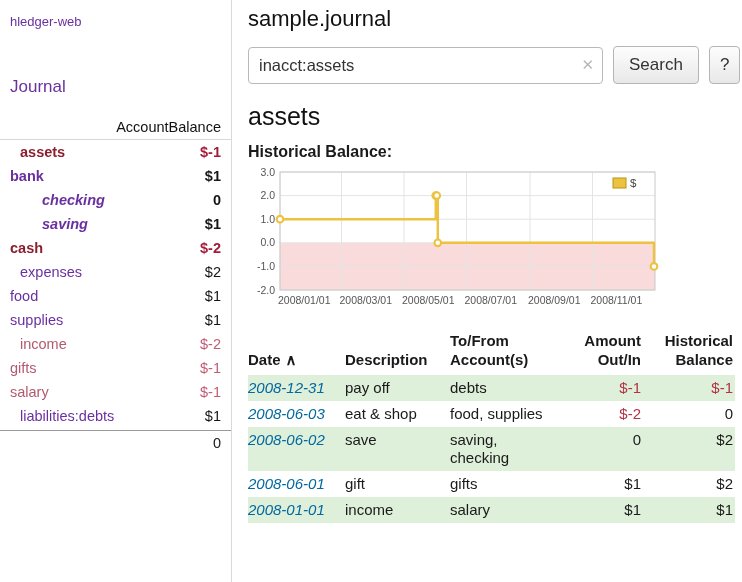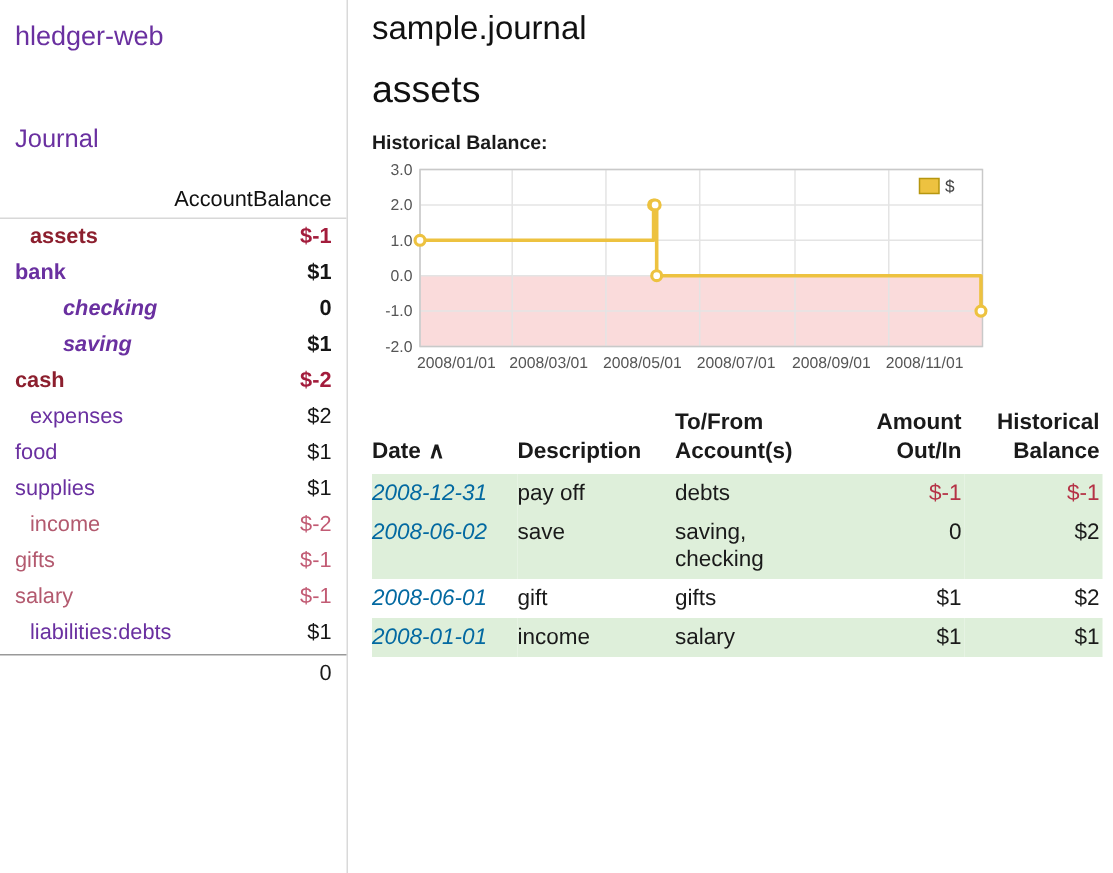--- a/index.html
+++ b/index.html
@@ -2,21 +2,21 @@
 <html><head>
 <meta charset="utf-8">
 <style>
   * { box-sizing: border-box; margin: 0; padding: 0; }
   html,body { width: 742px; height: 582px; overflow: hidden; background: #fff;
     font-family: "Liberation Sans", sans-serif; color: #1a1a1a; }
   .app { display: flex; height: 100%; }
 
   
   .sidebar { width: 232px; flex-shrink: 0; border-right: 1px solid #d9d9d9; padding-top: 8px; }
-  .brand { display: block; padding: 6px 10px; font-size: 18px; color: #6a30a0; text-decoration: none; }
+  .brand { display: block; padding: 6px 10px; font-size: 13px; color: #6a30a0; text-decoration: none; }
   .journal-link { display: block; padding: 4px 10px; margin: 38px 0 14px; font-size: 17px; color: #6a30a0; text-decoration: none; }
   .acct-header { display: flex; justify-content: flex-end; padding: 4px 10px; font-size: 14.5px; color: #111; border-bottom: 1px solid #d8d8d8; }
   .acct-row { display: flex; justify-content: space-between; align-items: baseline; padding: 3px 10px; font-size: 14.5px; line-height: 18px; }
   .acct-row.b { font-weight: bold; }
   .acct-name { color: #6a30a0; text-decoration: none; }
   .lvl1 .acct-name { margin-left: 10px; }
   .lvl2 .acct-name { }
   .lvl3 .acct-name { margin-left: 32px; font-style: italic; }
   .nn .acct-name { color: #b35a6f; }
   .b.nn .acct-name { color: #8c1f2e; }
@@ -31,21 +31,21 @@
   .search-row { display: flex; align-items: center; gap: 10px; margin: 0 0 18px; }
   .search-box { position: relative; width: 355px; }
   .search-box input { width: 100%; height: 37px; font-size: 16.5px; padding: 0 30px 0 10px;
     border: 1px solid #b9b9b9; border-radius: 4px; color: #333; font-family: "Liberation Sans", sans-serif; }
   .clear-icon { position: absolute; right: 9px; top: 9px; color: #b8b8b8; font-size: 15px; cursor: pointer; }
   .btn { height: 38px; padding: 0 15px; font-size: 17px; color: #333; border: 1px solid #b5b5b5;
     border-radius: 4px; background: linear-gradient(#fdfdfd, #e8e8e8); cursor: pointer;
     font-family: "Liberation Sans", sans-serif; }
   .help-btn { margin-left: auto; padding: 0 10px; }
   .acct-title { font-size: 25px; font-weight: 400; margin: 14px 0 12px; color: #111; }
-  .chart-label { font-size: 13px; font-weight: bold; margin: 0 0 4px; }
+  .chart-label { font-size: 16px; font-weight: bold; margin: 0 0 4px; }
   .chart { display: block; }
 
   .register { border-collapse: collapse; width: 487px; margin-top: 12px; font-size: 15px; }
   .register th { font-weight: bold; text-align: left; vertical-align: bottom; padding: 2px 13px 6px 0; line-height: 19px; }
   .register td { text-align: left; vertical-align: top; padding: 4px 13px 4px 0; line-height: 18px; }
   .register th.r, .register td.r { text-align: right; padding-right: 2px; }
   .register tr.striped { background: #deefda; }
   .date-link { color: #0369a1; text-decoration: none; font-style: italic; }
   td.neg { color: #b53246; }
   .sort-icon { margin-left: 5px; font-weight: bold; }
@@ -116,20 +116,28 @@
 
       <div class="total-row">
         <span>0</span>
       </div>
     </div>
   </aside>
 
   <main class="main">
     <h1 class="page-title">sample.journal</h1>
 
+    <div class="search-row">
+      <div class="search-box">
+        <input type="text" value="inacct:assets" style="">
+        <span class="clear-icon">✕</span>
+      </div>
+      <button class="btn">Search</button>
+      <button class="btn help-btn">?</button>
+    </div>
 
     <h2 class="acct-title">assets</h2>
     <div class="chart-label">Historical Balance:</div>
 
     <svg class="chart" viewBox="0 0 414 152" style="width: 414px; height: 152px;">
         <rect x="32" y="77.8" width="375" height="47.2" fill="#fadbdb"></rect>
         <line x1="32" x2="407" y1="7" y2="7" stroke="#e4e4e4"></line>
         <text x="27" y="10.5" text-anchor="end" font-size="10.5" fill="#555">3.0</text>
         <line x1="32" x2="407" y1="30.6" y2="30.6" stroke="#e4e4e4"></line>
         <text x="27" y="34.1" text-anchor="end" font-size="10.5" fill="#555">2.0</text>
@@ -183,20 +191,27 @@
         </tr>
       </thead>
       <tbody>
         <tr class="striped">
           <td><a class="date-link">2008-12-31</a></td>
           <td>pay off</td>
           <td>debts</td>
           <td class="r neg">$-1</td>
           <td class="r neg">$-1</td>
         </tr>
+        <tr>
+          <td><a class="date-link">2008-06-03</a></td>
+          <td>eat &amp; shop</td>
+          <td>food, supplies</td>
+          <td class="r neg">$-2</td>
+          <td class="r">0</td>
+        </tr>
         <tr class="striped">
           <td><a class="date-link">2008-06-02</a></td>
           <td>save</td>
           <td>saving, checking</td>
           <td class="r">0</td>
           <td class="r">$2</td>
         </tr>
         <tr>
           <td><a class="date-link">2008-06-01</a></td>
           <td>gift</td>

